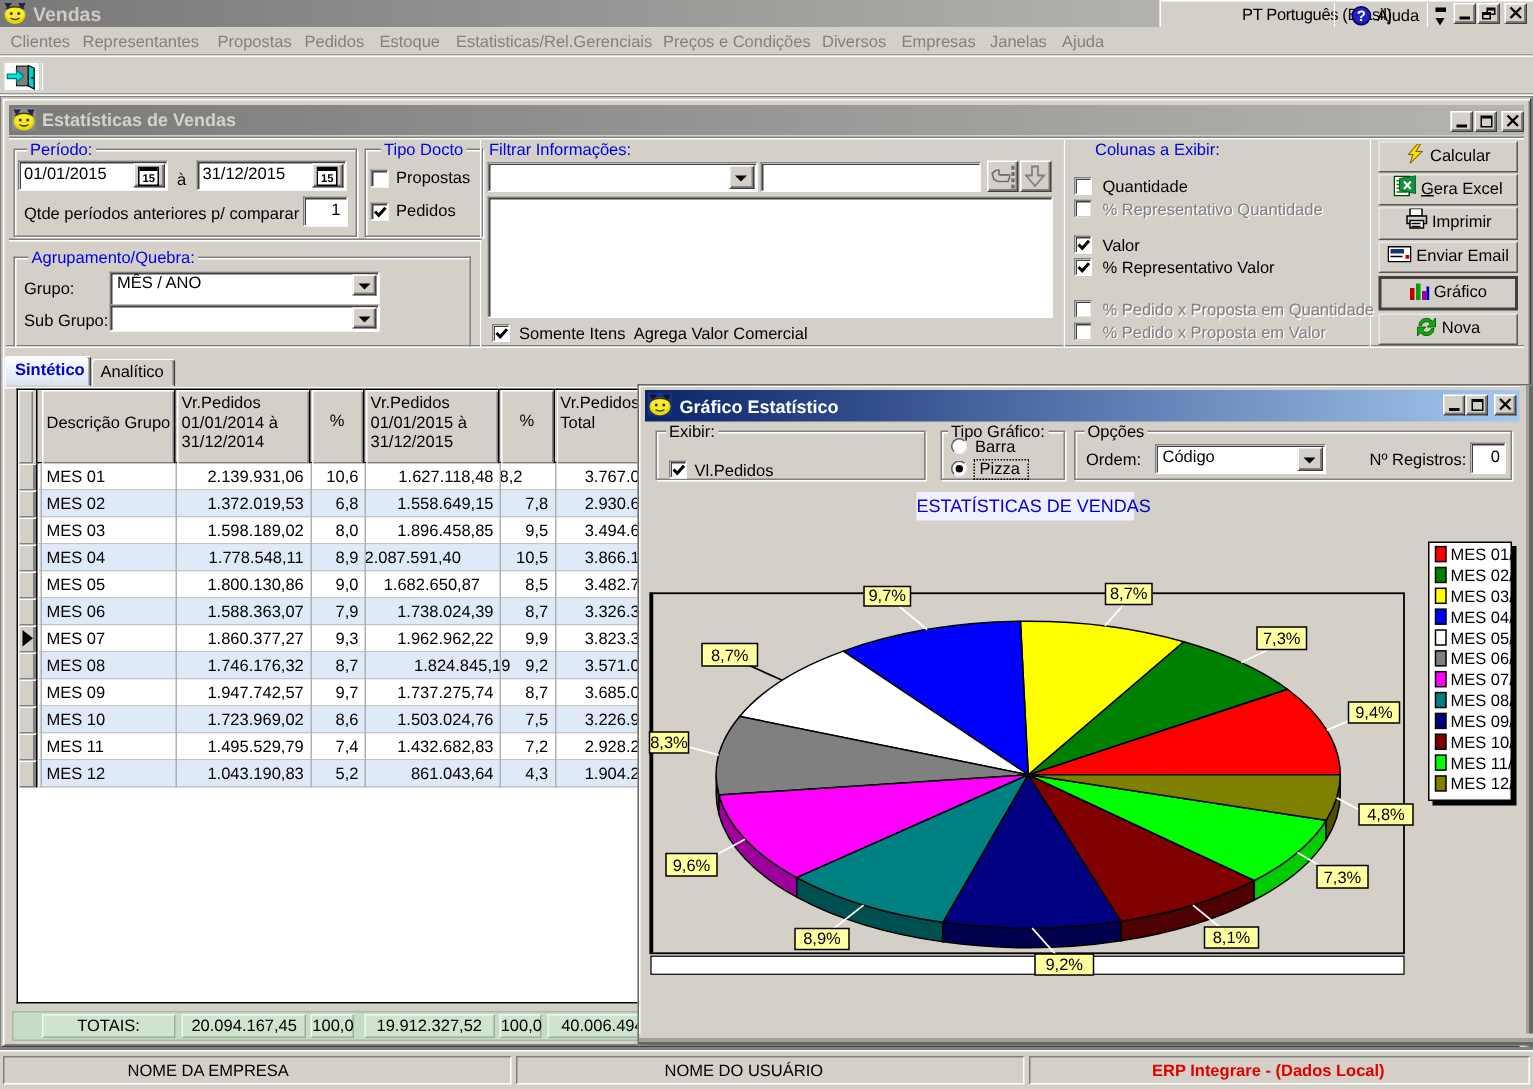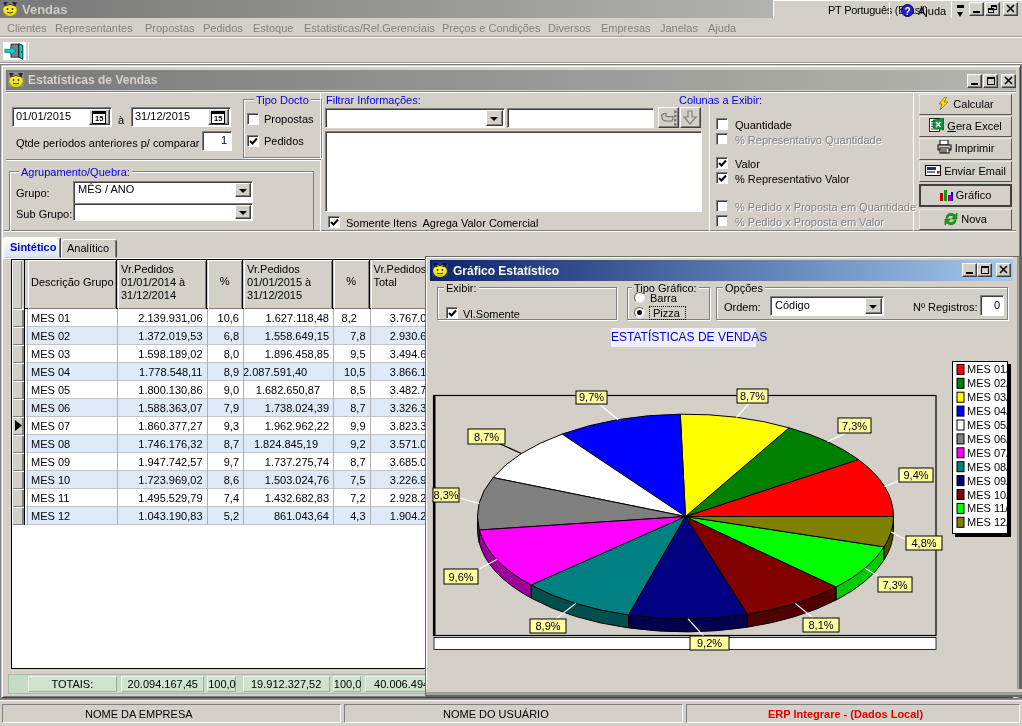--- a/index.html
+++ b/index.html
@@ -106,20 +106,23 @@
  <div class="wbtn" style="left:981px;top:8px;">
       <div style="position:absolute;left:3px;top:2px;width:8px;height:8px;border:1px solid #000;border-top:2px solid #000;"></div>
     </div>
  <div class="wbtn" style="left:999px;top:8px;"><svg width="13" height="12">
         <path d="M3,2 L10,9 M10,2 L3,9" stroke="#000" stroke-width="1.6"></path>
       </svg></div>
 
  <div class="ab" style="left:4px;top:25px;right:4px;height:1px;background:#808080;"></div>
  <div class="ab" style="left:4px;top:26px;right:4px;height:1px;background:#fff;"></div>
 
+ <div class="ab grp" style="left:7px;top:33px;width:229px;height:59px;">
+   <div class="glab" style="left:8px;">Período:</div>
+ </div>
  <div class="ab sunk" style="left:10px;top:41px;width:100px;height:20px;">
    <div class="ab" style="left:3px;top:2px;">01/01/2015</div>
    <div class="ab btn3" style="right:1px;top:1px;width:21px;height:16px;">
         <svg width="15" height="14" style="position:absolute;left:2px;top:1px;">
           <rect x="0.5" y="0.5" width="13" height="12" fill="#fff" stroke="#000" stroke-width="1"></rect>
           <rect x="1" y="1" width="12" height="2" fill="#000"></rect>
           <text x="7.2" y="10.2" font-size="7.5" font-weight="bold" text-anchor="middle" fill="#000" font-family="Liberation Sans">15</text>
         </svg>
       </div>
  </div>
@@ -205,21 +208,21 @@
       </svg>
     </div>
  <div class="ab sunk" style="left:323px;top:65px;width:377px;height:81px;"></div>
  <div class="cb" style="left:326px;top:150px;">
       <svg width="9" height="9" viewBox="0 0 9 9">
         <path d="M1,4 L3.5,6.5 L8,1.5" stroke="#000" stroke-width="2" fill="none"></path>
       </svg>
     </div>
  <div class="ab" style="left:344px;top:151px;">Somente Itens&nbsp; Agrega Valor Comercial</div>
 
- <div class="ab blab" style="left:677px;top:28px;">Colunas a Exibir:</div>
+ <div class="ab blab" style="left:728px;top:28px;">Colunas a Exibir:</div>
  <div class="cb" style="left:714px;top:52px;"></div>
     <div class="ab" style="left:733px;top:53px;">Quantidade</div>
  <div class="cb dis" style="left:714px;top:67px;"></div>
     <div class="ab gray" style="left:733px;top:68px;">% Representativo Quantidade</div>
  <div class="cb" style="left:714px;top:91px;">
       <svg width="9" height="9" viewBox="0 0 9 9">
         <path d="M1,4 L3.5,6.5 L8,1.5" stroke="#000" stroke-width="2" fill="none"></path>
       </svg>
     </div>
     <div class="ab" style="left:733px;top:92px;">Valor</div>
@@ -289,21 +292,21 @@
 <div class="ab" style="left:195.5px;top:0;width:35.5px;height:49px;background:#d4d0c8;box-shadow:inset 1px 1px 0 #fff,inset -1px -1px 0 #808080;border-right:1px solid #000;text-align:center;padding-top:15px;line-height:13px;">%</div>
 <div class="ab" style="left:232px;top:0;width:89px;height:49px;background:#d4d0c8;box-shadow:inset 1px 1px 0 #fff,inset -1px -1px 0 #808080;border-right:1px solid #000;padding:3px 0 0 3px;line-height:13px;">Vr.Pedidos<br>01/01/2015 à<br>31/12/2015</div>
 <div class="ab" style="left:322px;top:0;width:35.5px;height:49px;background:#d4d0c8;box-shadow:inset 1px 1px 0 #fff,inset -1px -1px 0 #808080;border-right:1px solid #000;text-align:center;padding-top:15px;line-height:13px;">%</div>
 <div class="ab" style="left:358.5px;top:0;width:87.5px;height:49px;background:#d4d0c8;box-shadow:inset 1px 1px 0 #fff,inset -1px -1px 0 #808080;border-right:1px solid #000;padding:3px 0 0 3px;line-height:13px;">Vr.Pedidos<br>Total</div>
 <div class="ab" style="left:14px;top:49px;width:444px;height:18px;background:#fff;border-bottom:1px solid #c4c4c4;"></div>
 <div class="ab" style="left:0;top:49px;width:13px;height:18px;background:#d4d0c8;border-right:1px solid #000;box-shadow:inset 1px 1px 0 #fff,inset -2px -1px 0 #808080;"></div>
 <div class="ab" style="left:19px;top:52px;">MES 01</div>
 <div class="ab" style="left:105px;top:52px;width:85.5px;text-align:right;">2.139.931,06</div>
 <div class="ab" style="left:194.5px;top:52px;width:32.5px;text-align:right;">10,6</div>
 <div class="ab" style="left:231px;top:52px;width:86px;text-align:right;">1.627.118,48</div>
-<div class="ab" style="left:321px;top:52px;width:32.5px;text-align:center;">8,2</div>
+<div class="ab" style="left:321px;top:52px;width:32.5px;text-align:left;">8,2</div>
 <div class="ab" style="left:357.5px;top:52px;width:84.5px;text-align:right;">3.767.049,54</div>
 <div class="ab" style="left:14px;top:67px;width:444px;height:18px;background:#deeaf8;border-bottom:1px solid #c4c4c4;"></div>
 <div class="ab" style="left:0;top:67px;width:13px;height:18px;background:#d4d0c8;border-right:1px solid #000;box-shadow:inset 1px 1px 0 #fff,inset -2px -1px 0 #808080;"></div>
 <div class="ab" style="left:19px;top:70px;">MES 02</div>
 <div class="ab" style="left:105px;top:70px;width:85.5px;text-align:right;">1.372.019,53</div>
 <div class="ab" style="left:194.5px;top:70px;width:32.5px;text-align:right;">6,8</div>
 <div class="ab" style="left:231px;top:70px;width:86px;text-align:right;">1.558.649,15</div>
 <div class="ab" style="left:321px;top:70px;width:32.5px;text-align:right;">7,8</div>
 <div class="ab" style="left:357.5px;top:70px;width:84.5px;text-align:right;">2.930.668,68</div>
 <div class="ab" style="left:14px;top:85px;width:444px;height:18px;background:#fff;border-bottom:1px solid #c4c4c4;"></div>
@@ -348,21 +351,21 @@
 <div class="ab" style="left:105px;top:160px;width:85.5px;text-align:right;">1.860.377,27</div>
 <div class="ab" style="left:194.5px;top:160px;width:32.5px;text-align:right;">9,3</div>
 <div class="ab" style="left:231px;top:160px;width:86px;text-align:right;">1.962.962,22</div>
 <div class="ab" style="left:321px;top:160px;width:32.5px;text-align:right;">9,9</div>
 <div class="ab" style="left:357.5px;top:160px;width:84.5px;text-align:right;">3.823.339,49</div>
 <div class="ab" style="left:14px;top:175px;width:444px;height:18px;background:#deeaf8;border-bottom:1px solid #c4c4c4;"></div>
 <div class="ab" style="left:0;top:175px;width:13px;height:18px;background:#d4d0c8;border-right:1px solid #000;box-shadow:inset 1px 1px 0 #fff,inset -2px -1px 0 #808080;"></div>
 <div class="ab" style="left:19px;top:178px;">MES 08</div>
 <div class="ab" style="left:105px;top:178px;width:85.5px;text-align:right;">1.746.176,32</div>
 <div class="ab" style="left:194.5px;top:178px;width:32.5px;text-align:right;">8,7</div>
-<div class="ab" style="left:231px;top:178px;width:86px;text-align:center;">1.824.845,19</div>
+<div class="ab" style="left:231px;top:178px;width:86px;text-align:left;padding-left:33px;">1.824.845,19</div>
 <div class="ab" style="left:321px;top:178px;width:32.5px;text-align:right;">9,2</div>
 <div class="ab" style="left:357.5px;top:178px;width:84.5px;text-align:right;">3.571.021,51</div>
 <div class="ab" style="left:14px;top:193px;width:444px;height:18px;background:#fff;border-bottom:1px solid #c4c4c4;"></div>
 <div class="ab" style="left:0;top:193px;width:13px;height:18px;background:#d4d0c8;border-right:1px solid #000;box-shadow:inset 1px 1px 0 #fff,inset -2px -1px 0 #808080;"></div>
 <div class="ab" style="left:19px;top:196px;">MES 09</div>
 <div class="ab" style="left:105px;top:196px;width:85.5px;text-align:right;">1.947.742,57</div>
 <div class="ab" style="left:194.5px;top:196px;width:32.5px;text-align:right;">9,7</div>
 <div class="ab" style="left:231px;top:196px;width:86px;text-align:right;">1.737.275,74</div>
 <div class="ab" style="left:321px;top:196px;width:32.5px;text-align:right;">8,7</div>
 <div class="ab" style="left:357.5px;top:196px;width:84.5px;text-align:right;">3.685.018,31</div>
@@ -438,21 +441,21 @@
         <path d="M3,2 L10,9 M10,2 L3,9" stroke="#000" stroke-width="1.6"></path>
       </svg></div>
 <div class="ab grp" style="left:11px;top:30px;width:180px;height:33px;">
       <div class="glab" style="left:6px;color:#000;">Exibir:</div>
     </div>
 <div class="cb" style="left:20px;top:50px;">
       <svg width="9" height="9" viewBox="0 0 9 9">
         <path d="M1,4 L3.5,6.5 L8,1.5" stroke="#000" stroke-width="2" fill="none"></path>
       </svg>
     </div>
-<div class="ab" style="left:37px;top:51px;">Vl.Somente</div>
+<div class="ab" style="left:37px;top:51px;">Vl.Pedidos</div>
 <div class="ab grp" style="left:201px;top:30px;width:83px;height:33px;">
       <div class="glab" style="left:4px;color:#000;">Tipo Gráfico:</div>
     </div>
 <div class="ab" style="left:208px;top:35px;width:11px;height:11px;border-radius:50%;background:#fff;border:1px solid;border-color:#606060 #e8e8e8 #e8e8e8 #606060;"></div>
 <div class="ab" style="left:224px;top:35px;">Barra</div>
 <div class="ab" style="left:208px;top:50px;width:11px;height:11px;border-radius:50%;background:#fff;border:1px solid;border-color:#606060 #e8e8e8 #e8e8e8 #606060;">
       <div style="position:absolute;left:2px;top:2px;width:5px;height:5px;border-radius:50%;background:#000;"></div>
     </div>
 <div class="ab" style="left:223px;top:49px;width:37px;height:14px;border:1px dotted #000;">
       <div style="margin:0 0 0 3px;">Pizza</div>

